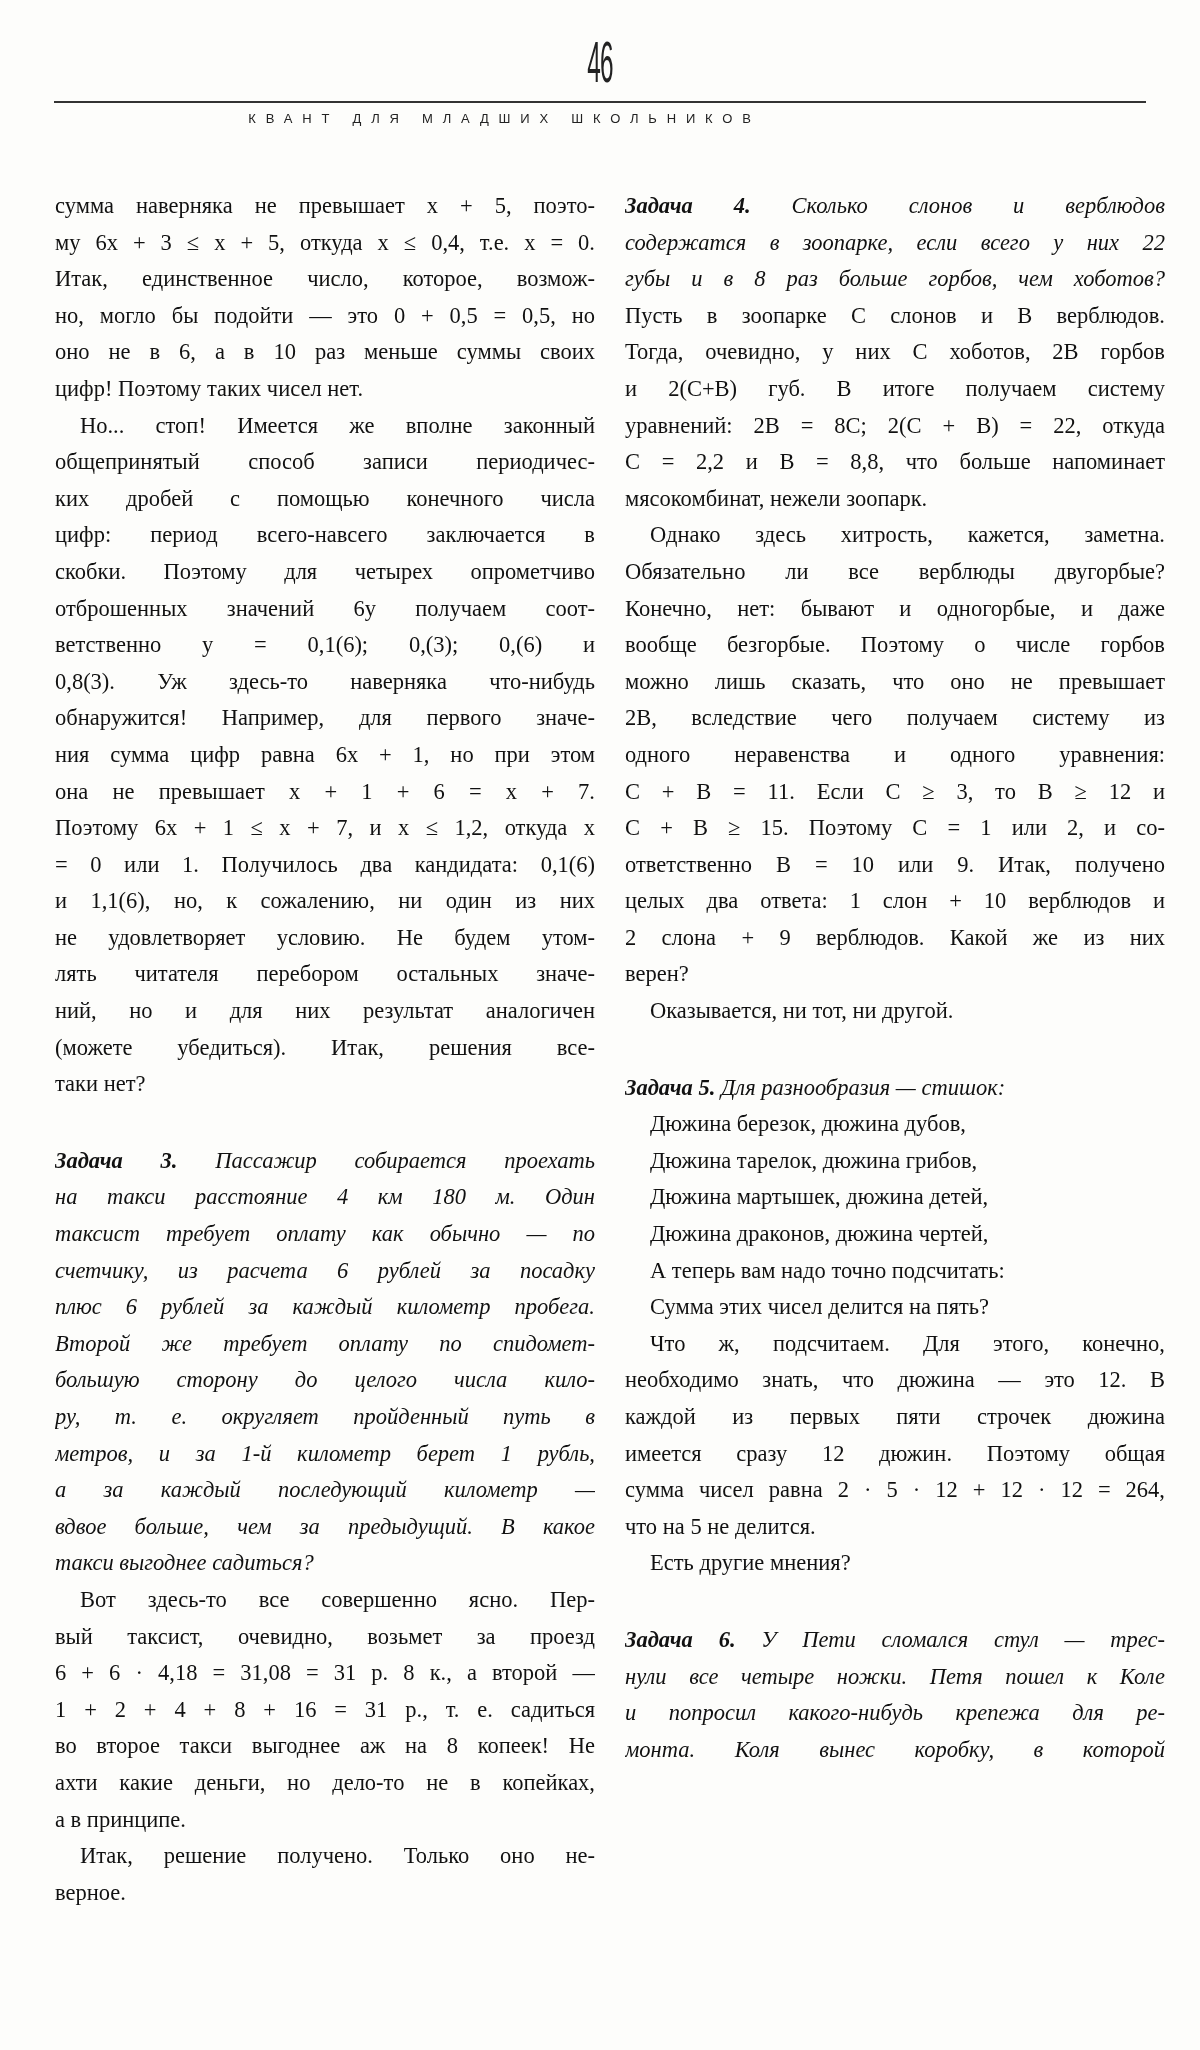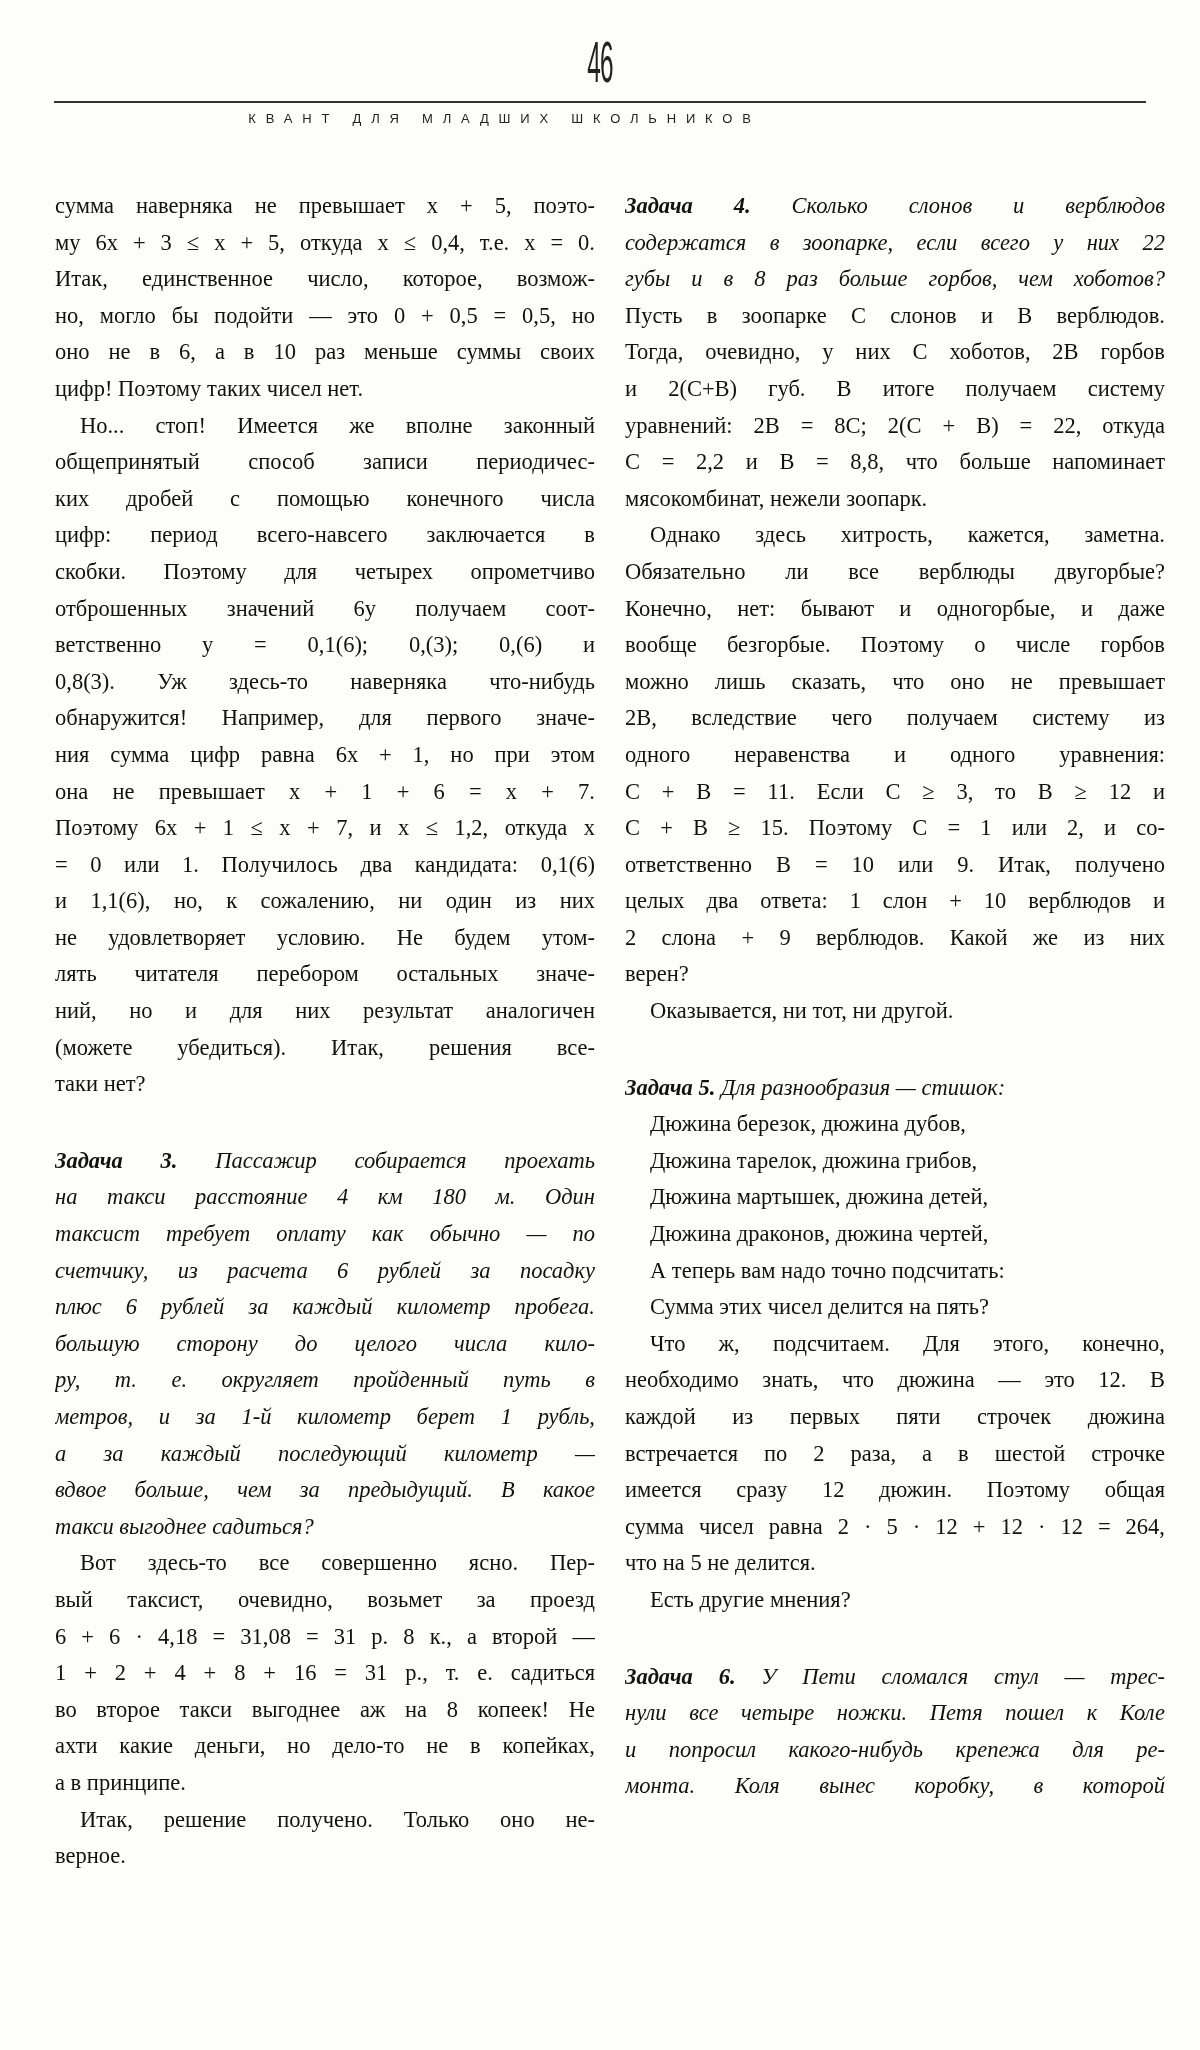--- a/index.html
+++ b/index.html
@@ -66,20 +66,21 @@
   </div>
 
   <div class="gap"></div>
 
   <div>
     <div class="line it"><span class="task-label">Задача 3.</span> <span>Пассажир собирается проехать</span></div>
     <div class="line it">на такси расстояние 4 км 180 м. Один</div>
     <div class="line it">таксист требует оплату как обычно — по</div>
     <div class="line it">счетчику, из расчета 6 рублей за посадку</div>
     <div class="line it">плюс 6 рублей за каждый километр пробега.</div>
+    <div class="line it">Второй же требует оплату по спидомет-</div>
     <div class="line it">большую сторону до целого числа кило-</div>
     <div class="line it">ру, т. е. округляет пройденный путь в</div>
     <div class="line it">метров, и за 1-й километр берет 1 рубль,</div>
     <div class="line it">а за каждый последующий километр —</div>
     <div class="line it">вдвое больше, чем за предыдущий. В какое</div>
     <div class="line it last">такси выгоднее садиться?</div>
 
     <div class="line indent">Вот здесь-то все совершенно ясно. Пер-</div>
     <div class="line">вый таксист, очевидно, возьмет за проезд</div>
     <div class="line">6 + 6 · 4,18 = 31,08 = 31 р. 8 к., а второй —</div>
@@ -132,21 +133,20 @@
       <div class="line verse">Дюжина тарелок, дюжина грибов,</div>
       <div class="line verse">Дюжина мартышек, дюжина детей,</div>
       <div class="line verse">Дюжина драконов, дюжина чертей,</div>
       <div class="line verse">А теперь вам надо точно подсчитать:</div>
       <div class="line verse">Сумма этих чисел делится на пять?</div>
     </div>
 
     <div class="line indent">Что ж, подсчитаем. Для этого, конечно,</div>
     <div class="line">необходимо знать, что дюжина — это 12. В</div>
     <div class="line">каждой из первых пяти строчек дюжина</div>
-    <div class="line">встречается по 2 раза, а в шестой строчке</div>
     <div class="line">имеется сразу 12 дюжин. Поэтому общая</div>
     <div class="line">сумма чисел равна 2 · 5 · 12 + 12 · 12 = 264,</div>
     <div class="line last">что на 5 не делится.</div>
 
     <div class="line indent last">Есть другие мнения?</div>
   </div>
 
   <div class="gap"></div>
 
   <div>

